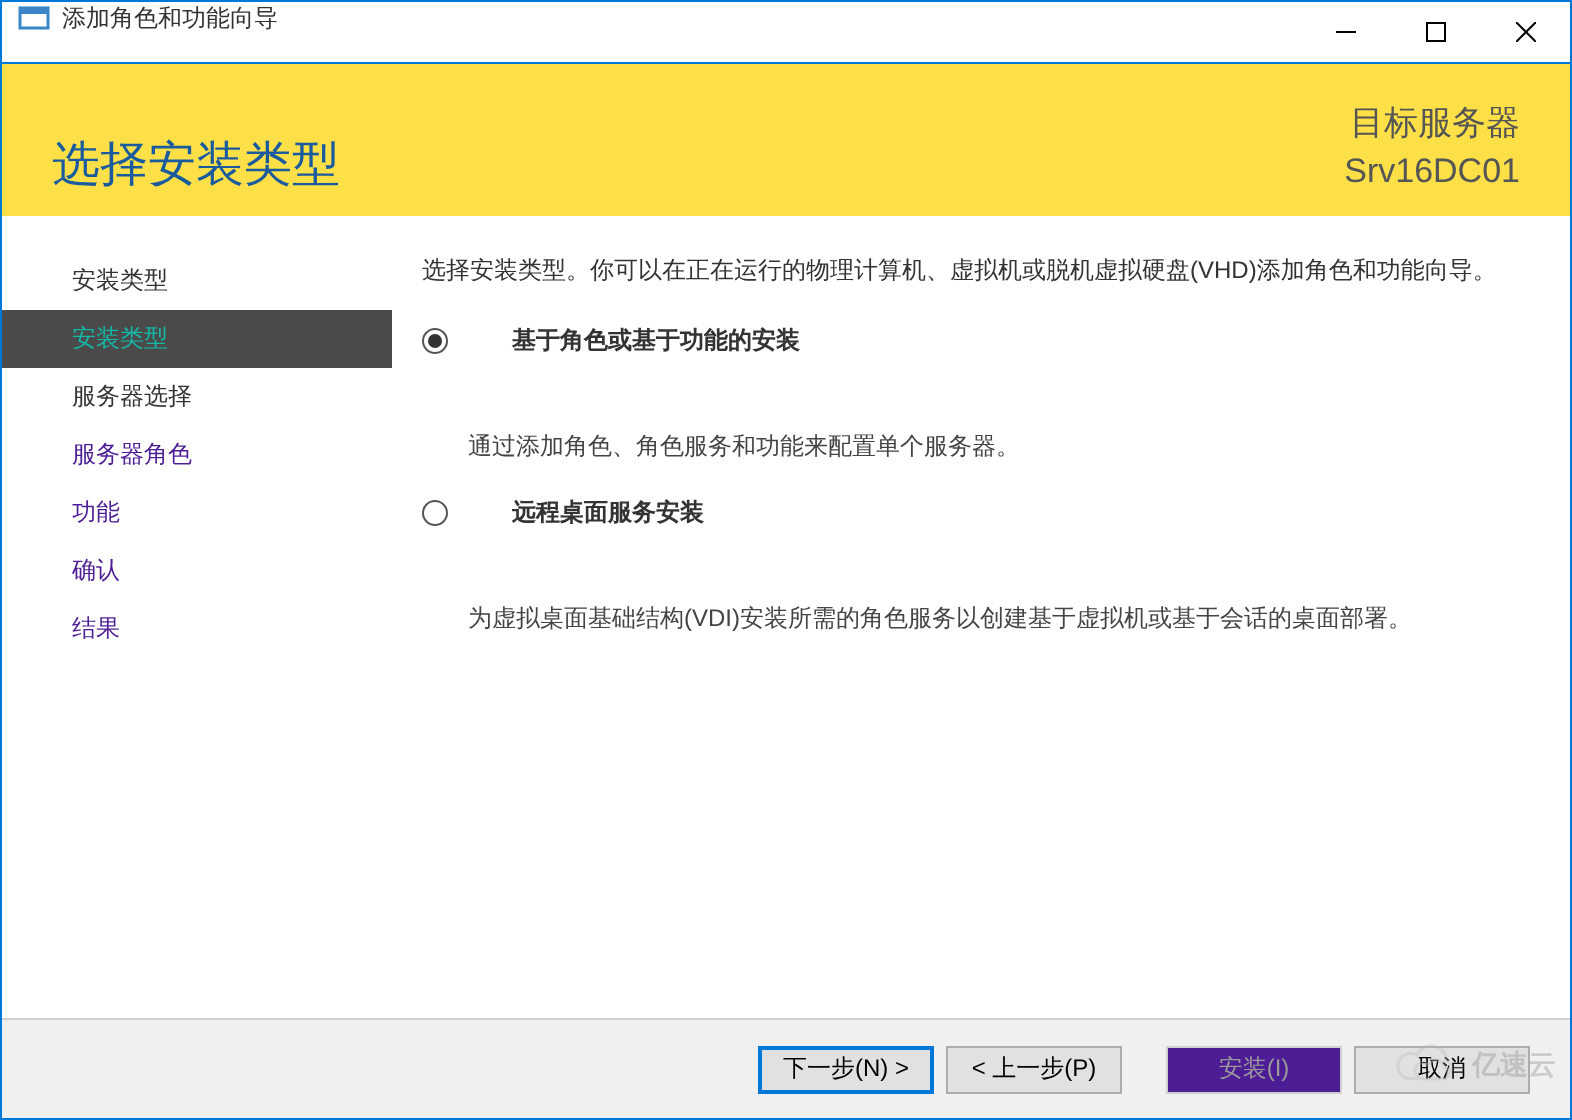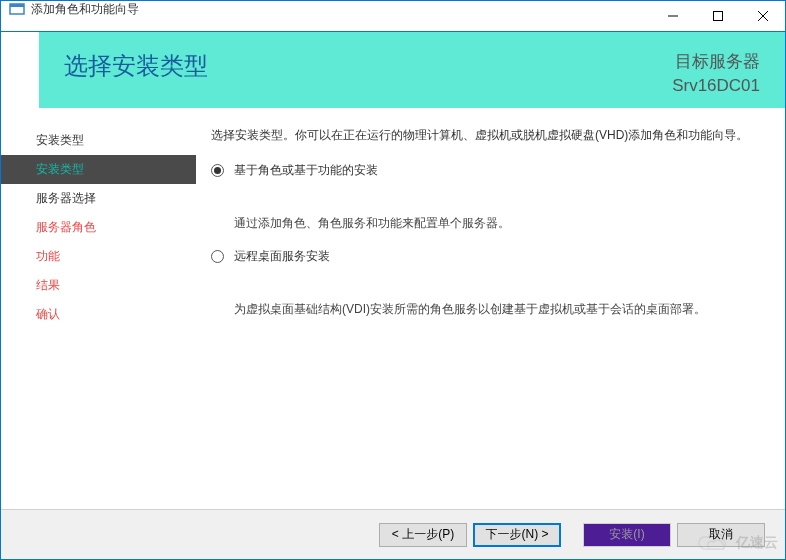--- a/index.html
+++ b/index.html
@@ -11,50 +11,50 @@
   .title-icon { width: 16px; height: 16px; margin: 0 6px 0 8px; }
   .title-text { flex: 1; font-size: 12px; color: #333; }
   .win-controls { display: flex; }
   .win-btn { width: 45px; height: 30px; display: flex; align-items: center; justify-content: center; cursor: pointer; }
   .win-btn svg { width: 10px; height: 10px; }
   
   
   .accent { height: 1px; background: #0078d7; }
   
   
-  .header { padding: 18px 25px 10px 25px; display: flex; justify-content: space-between; align-items: flex-start; background: #5eead4; margin-left: 38px; }
+  .header { padding: 18px 25px 10px 25px; display: flex; justify-content: space-between; align-items: flex-end; background: #fde047; }
   .header h1 { font-size: 24px; font-weight: 300; color: #1a5b9e; }
   .header-right { text-align: right; font-size: 17px; color: #555; line-height: 1.4; }
   
   
   .body { flex: 1; display: flex; padding: 8px 25px 0 0; overflow: hidden; }
   
   
   .sidebar { width: 195px; padding-top: 10px; }
   .sidebar-item { padding: 6px 10px 6px 35px; font-size: 12px; color: #333; cursor: pointer; }
   .sidebar-item.active { background: #4a4a4a; color: #14b8a6; }
-  .sidebar-item.disabled { color: #ef4444; }
+  .sidebar-item.disabled { color: #4c1d95; }
   
   
   .main { flex: 1; padding: 10px 0 0 15px; font-size: 12px; color: #333; }
   .intro { margin-bottom: 18px; line-height: 1.5; }
   .option { display: flex; align-items: flex-start; margin-bottom: 16px; }
   .radio { width: 13px; height: 13px; border: 1px solid #555; border-radius: 50%; margin-right: 10px; margin-top: 2px; position: relative; flex-shrink: 0; }
   .radio.checked::after { content: ""; position: absolute; width: 7px; height: 7px; background: #333; border-radius: 50%; top: 2px; left: 2px; }
-  .option-text .opt-title { font-weight: normal; margin-bottom: 2px; }
+  .option-text .opt-title { font-weight: bold; margin-bottom: 2px; margin-left: 22px; }
   .option-text .opt-desc { color: #444; margin-top: 36px; }
   
   
   .footer { height: 50px; display: flex; align-items: center; justify-content: flex-end; padding: 0 20px; gap: 6px; background: #f0f0f0; border-top: 1px solid #d0d0d0; }
   .btn { min-width: 88px; height: 24px; font-size: 12px; background: #e1e1e1; border: 1px solid #adadad; padding: 0 10px; cursor: pointer; }
   .btn.primary { border: 2px solid #0078d7; }
   .btn.disabled { color: #9a9a9a; background: #4c1d95; border-color: #cfcfcf; }
   
   
-  .watermark { position: absolute; right: 8px; bottom: 6px; display: flex; align-items: center; gap: 4px; opacity: 0.35; pointer-events: none; }
+  .watermark { position: absolute; right: 8px; bottom: 16px; display: flex; align-items: center; gap: 4px; opacity: 0.35; pointer-events: none; }
   .watermark svg { width: 38px; height: 22px; }
   .watermark-text { font-size: 14px; color: #888; font-weight: bold; }
 </style>
 </head>
 <body>
 
 <div class="window">
 
   <div class="titlebar">
     <span class="title-icon">
@@ -94,22 +94,22 @@
   </div>
 
   <div class="body">
 
     <div class="sidebar">
       <div class="sidebar-item">安装类型</div>
       <div class="sidebar-item active">安装类型</div>
       <div class="sidebar-item">服务器选择</div>
       <div class="sidebar-item disabled">服务器角色</div>
       <div class="sidebar-item disabled">功能</div>
+      <div class="sidebar-item disabled">确认</div>
       <div class="sidebar-item disabled">结果</div>
-      <div class="sidebar-item disabled">确认</div>
     </div>
 
     <div class="main">
       <div class="intro">选择安装类型。你可以在正在运行的物理计算机、虚拟机或脱机虚拟硬盘(VHD)添加角色和功能向导。</div>
 
       <div class="option">
         <span class="radio checked"></span>
         <div class="option-text">
           <div class="opt-title">基于角色或基于功能的安装</div>
           <div class="opt-desc">通过添加角色、角色服务和功能来配置单个服务器。</div>
@@ -120,22 +120,22 @@
         <span class="radio"></span>
         <div class="option-text">
           <div class="opt-title">远程桌面服务安装</div>
           <div class="opt-desc">为虚拟桌面基础结构(VDI)安装所需的角色服务以创建基于虚拟机或基于会话的桌面部署。</div>
         </div>
       </div>
     </div>
   </div>
 
   <div class="footer">
+    <button class="btn primary">下一步(N) &gt;</button>
     <button class="btn">&lt; 上一步(P)</button>
-    <button class="btn primary">下一步(N) &gt;</button>
     <span style="width:10px"></span>
     <button class="btn disabled">安装(I)</button>
     <button class="btn">取消</button>
   </div>
 </div>
 
 <div class="watermark">
   <svg viewBox="0 0 48 28">
     <path d="M14 22 a8 8 0 1 1 4-15 a10 10 0 0 1 19 3 a7 7 0 0 1 -1 12 z" fill="none" stroke="#bbb" stroke-width="2"></path>
     <path d="M22 22 a5 5 0 1 1 3-9 a6 6 0 0 1 11 2 a4 4 0 0 1 0 7 z" fill="none" stroke="#bbb" stroke-width="2"></path>

